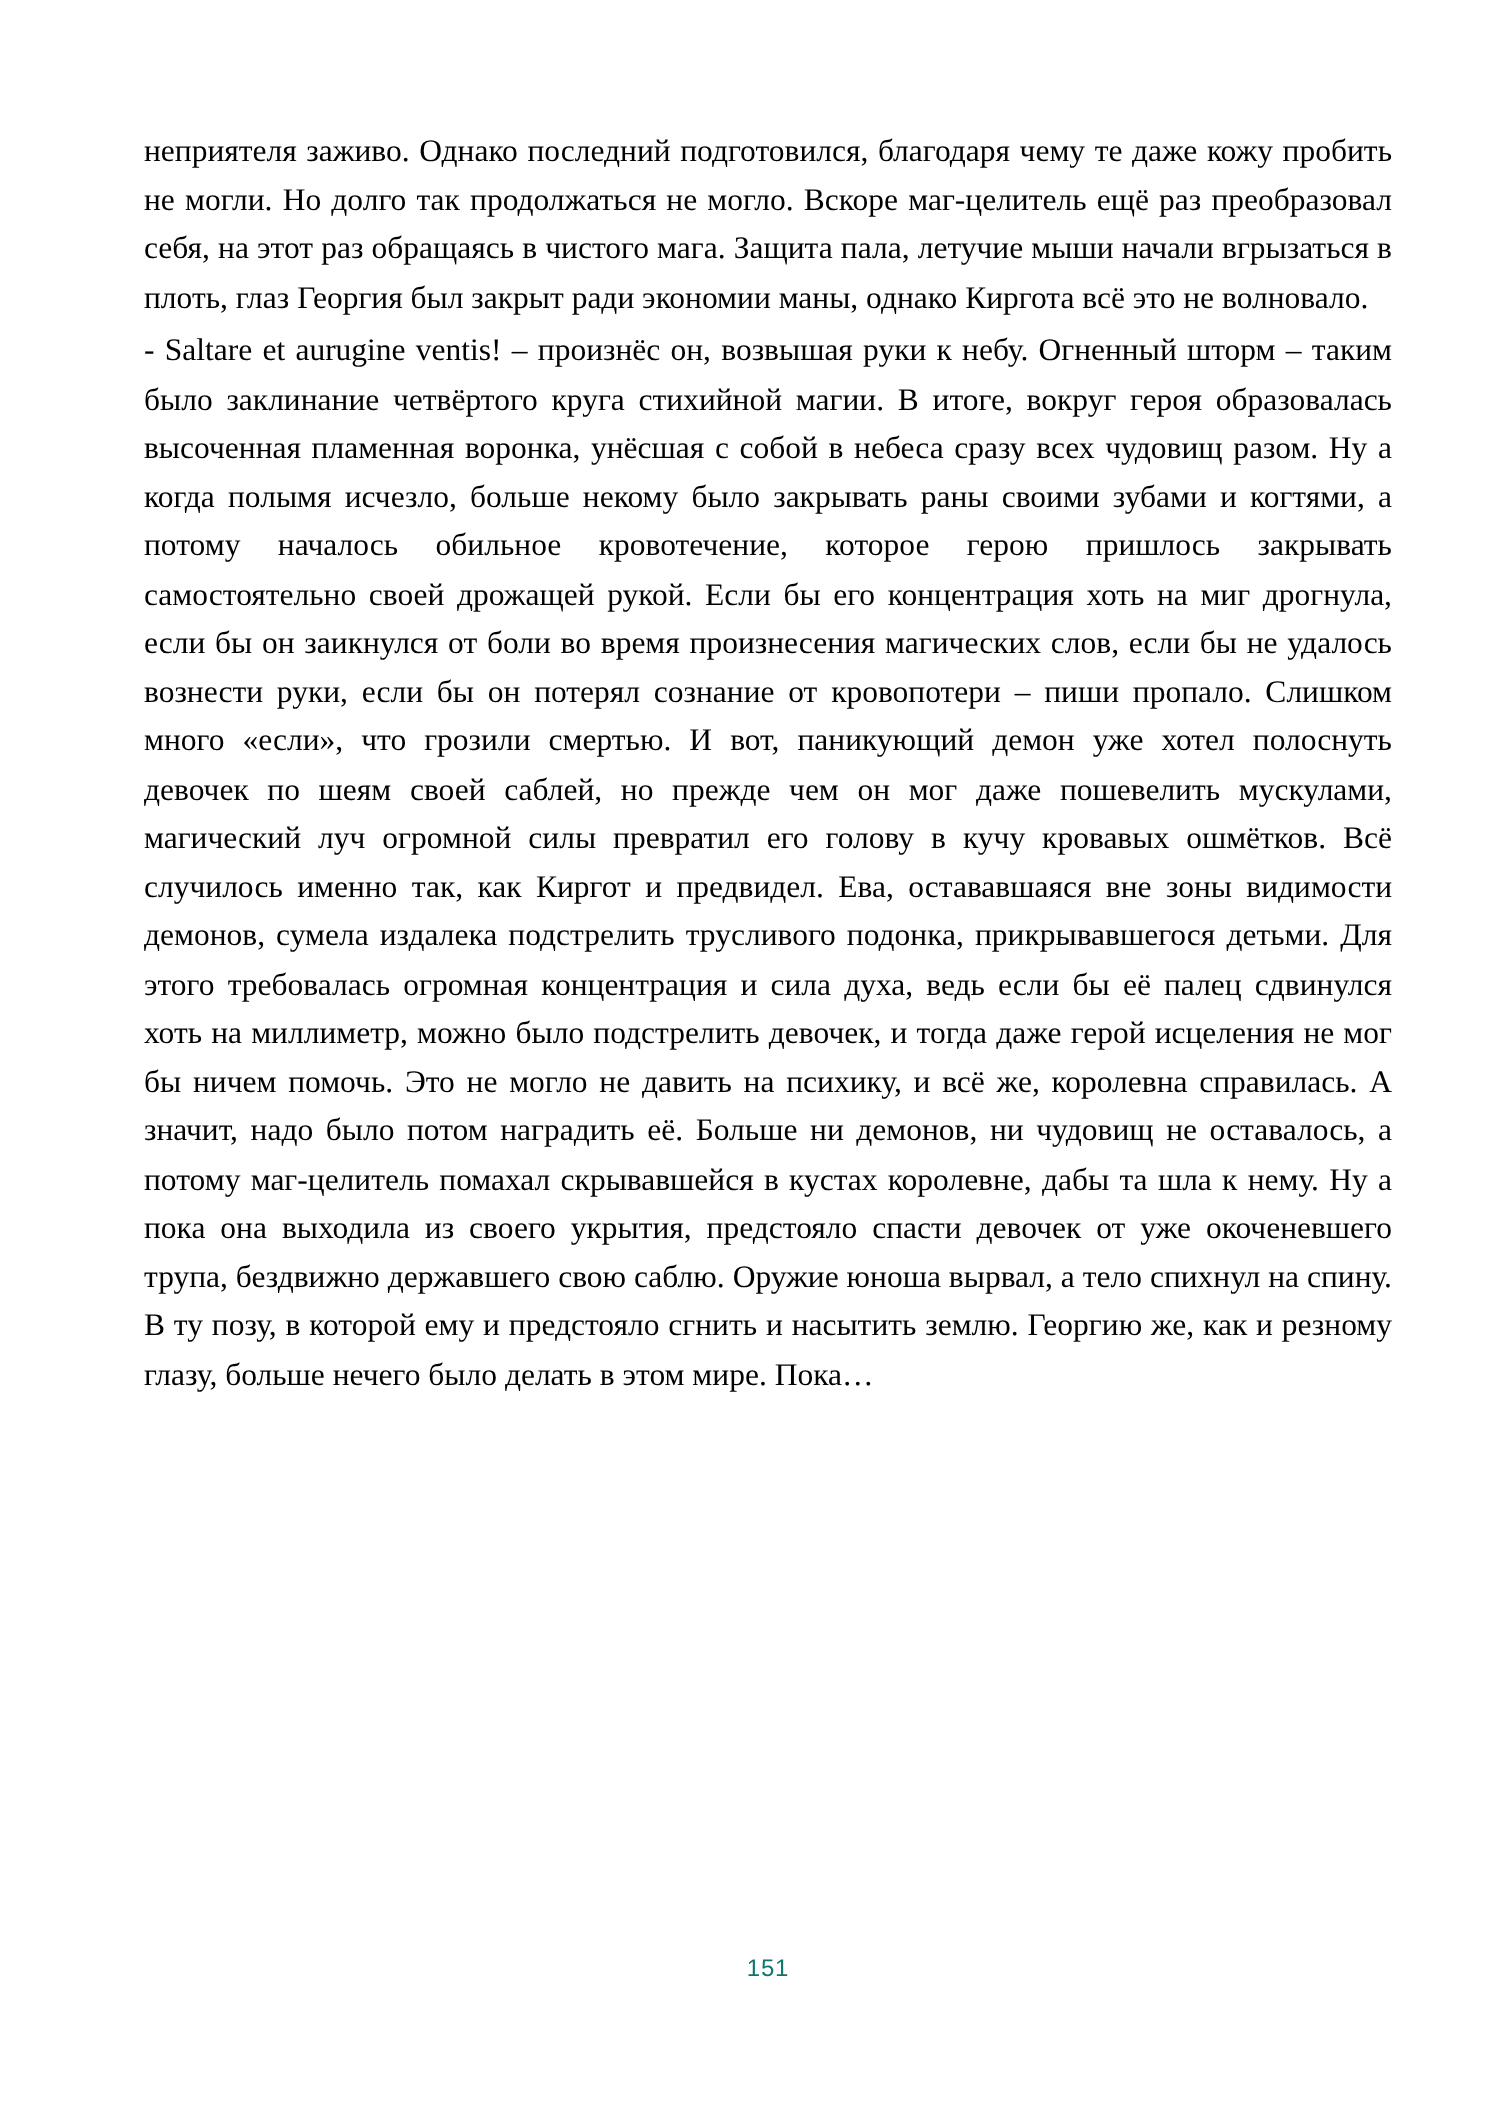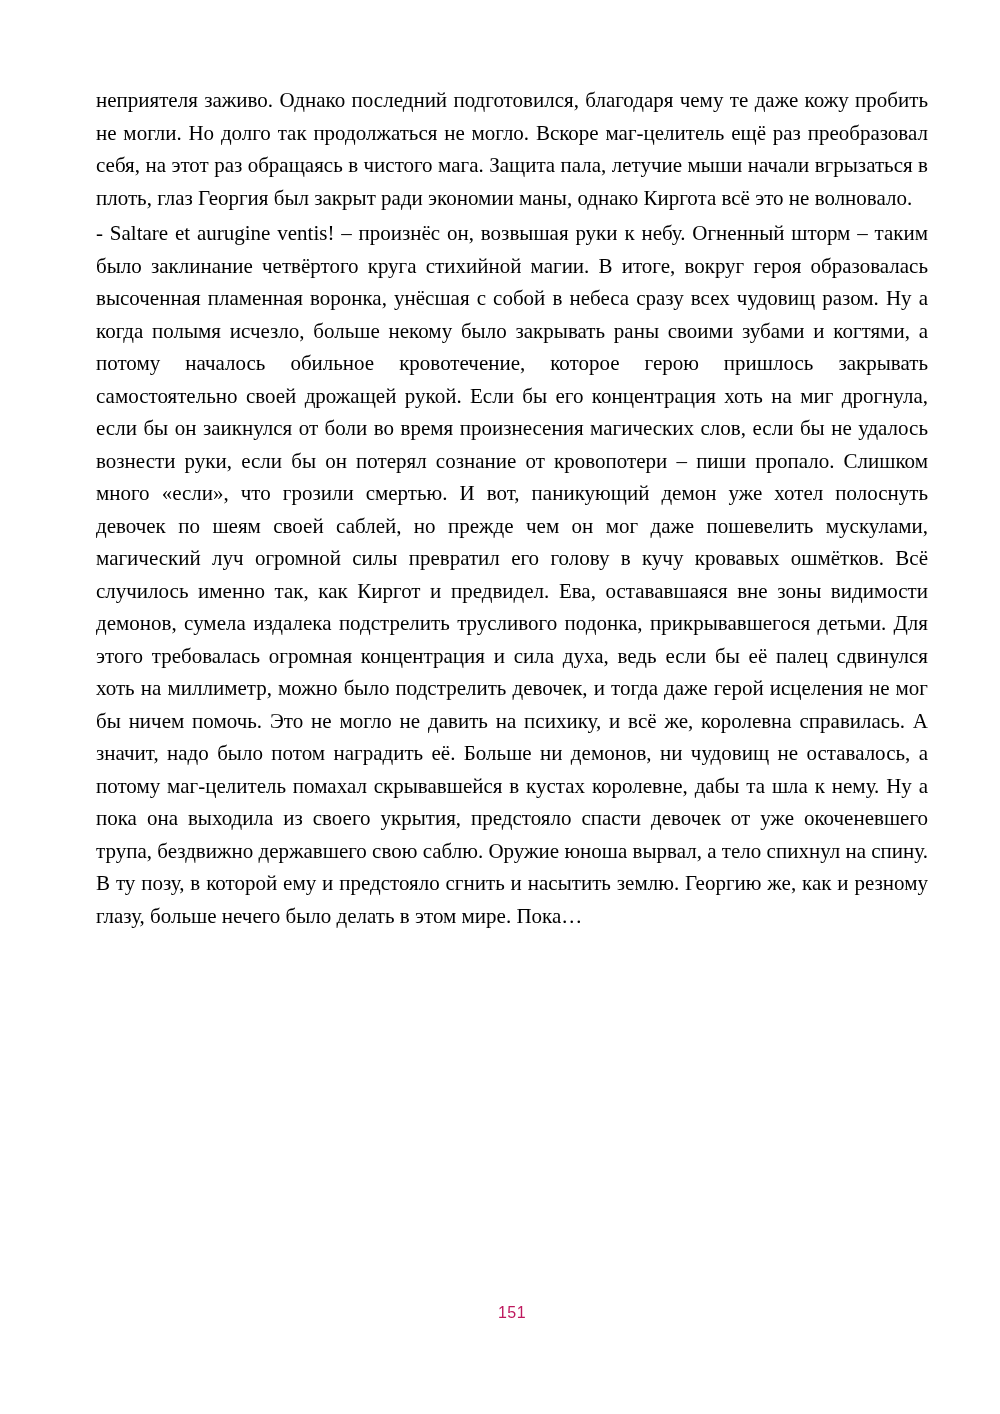--- a/index.html
+++ b/index.html
@@ -39,21 +39,21 @@
   .page-footer {
     position: absolute;
     top: 1304px;
     left: 96px;
     width: 832px;
     text-align: center;
   }
   .page-number {
     font-family: "Liberation Sans", sans-serif;
     font-size: 16px;
-    color: #be185d;
+    color: #0f766e;
     letter-spacing: 0.5px;
   }
 </style>
 </head>
 <body>
 
 <div class="page">
   <div class="body-text">
     <p class="para">неприятеля заживо. Однако последний подготовился, благодаря чему те даже кожу пробить не могли. Но долго так продолжаться не могло. Вскоре маг-целитель ещё раз преобразовал себя, на этот раз обращаясь в чистого мага. Защита пала, летучие мыши начали вгрызаться в плоть, глаз Георгия был закрыт ради экономии маны, однако Киргота всё это не волновало.</p>
     <p class="para">- Saltare et aurugine ventis! – произнёс он, возвышая руки к небу. Огненный шторм – таким было заклинание четвёртого круга стихийной магии. В итоге, вокруг героя образовалась высоченная пламенная воронка, унёсшая с собой в небеса сразу всех чудовищ разом. Ну а когда полымя исчезло, больше некому было закрывать раны своими зубами и когтями, а потому началось обильное кровотечение, которое герою пришлось закрывать самостоятельно своей дрожащей рукой. Если бы его концентрация хоть на миг дрогнула, если бы он заикнулся от боли во время произнесения магических слов, если бы не удалось вознести руки, если бы он потерял сознание от кровопотери – пиши пропало. Слишком много «если», что грозили смертью. И вот, паникующий демон уже хотел полоснуть девочек по шеям своей саблей, но прежде чем он мог даже пошевелить мускулами, магический луч огромной силы превратил его голову в кучу кровавых ошмётков. Всё случилось именно так, как Киргот и предвидел. Ева, остававшаяся вне зоны видимости демонов, сумела издалека подстрелить трусливого подонка, прикрывавшегося детьми. Для этого требовалась огромная концентрация и сила духа, ведь если бы её палец сдвинулся хоть на миллиметр, можно было подстрелить девочек, и тогда даже герой исцеления не мог бы ничем помочь. Это не могло не давить на психику, и всё же, королевна справилась. А значит, надо было потом наградить её. Больше ни демонов, ни чудовищ не оставалось, а потому маг-целитель помахал скрывавшейся в кустах королевне, дабы та шла к нему. Ну а пока она выходила из своего укрытия, предстояло спасти девочек от уже окоченевшего трупа, бездвижно державшего свою саблю. Оружие юноша вырвал, а тело спихнул на спину. В ту позу, в которой ему и предстояло сгнить и насытить землю. Георгию же, как и резному глазу, больше нечего было делать в этом мире. Пока…</p>

